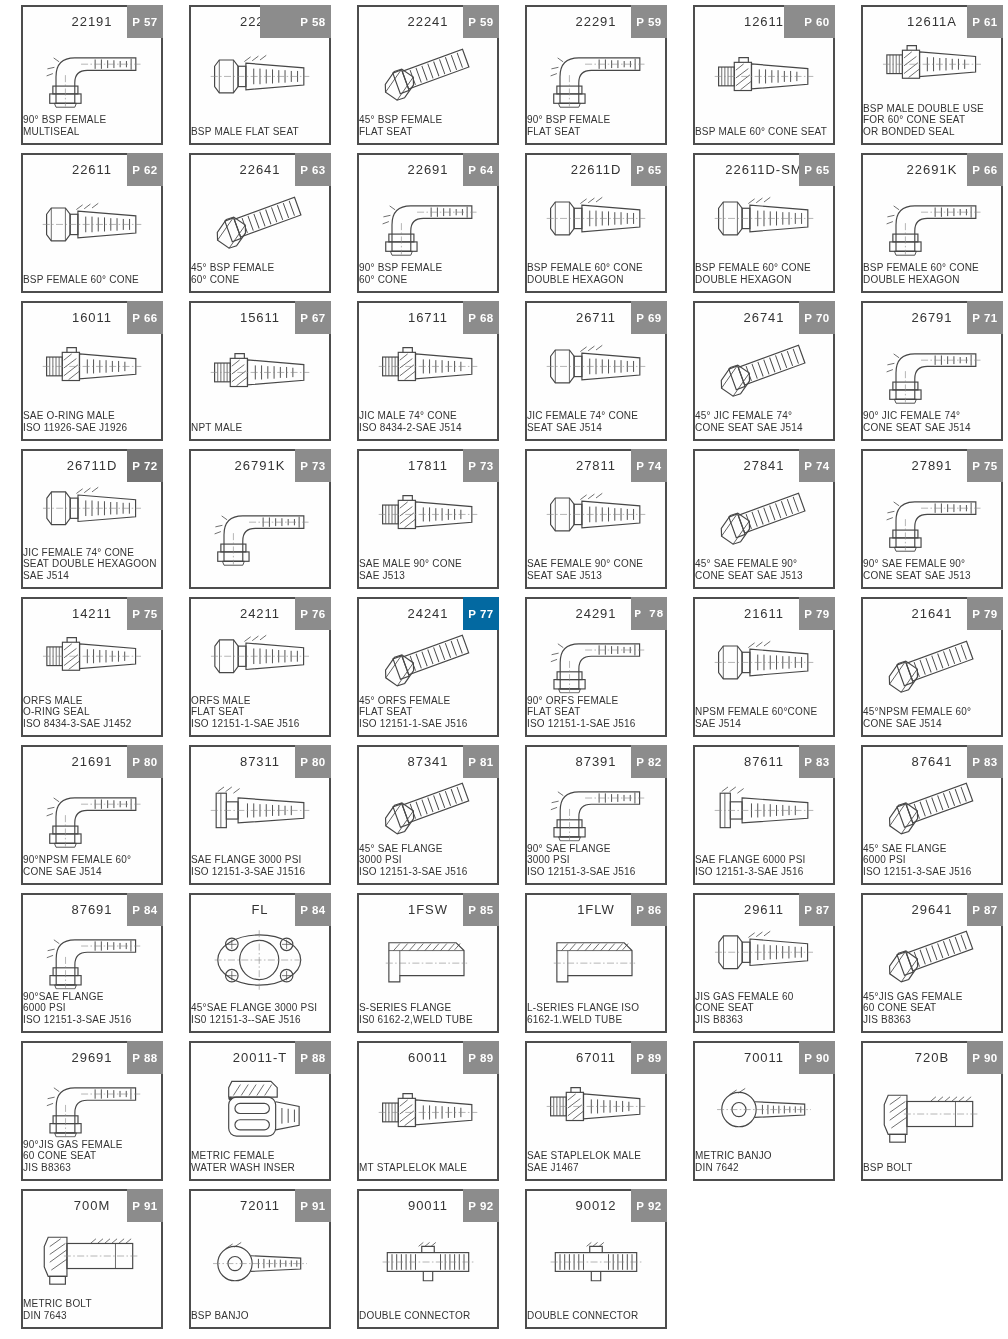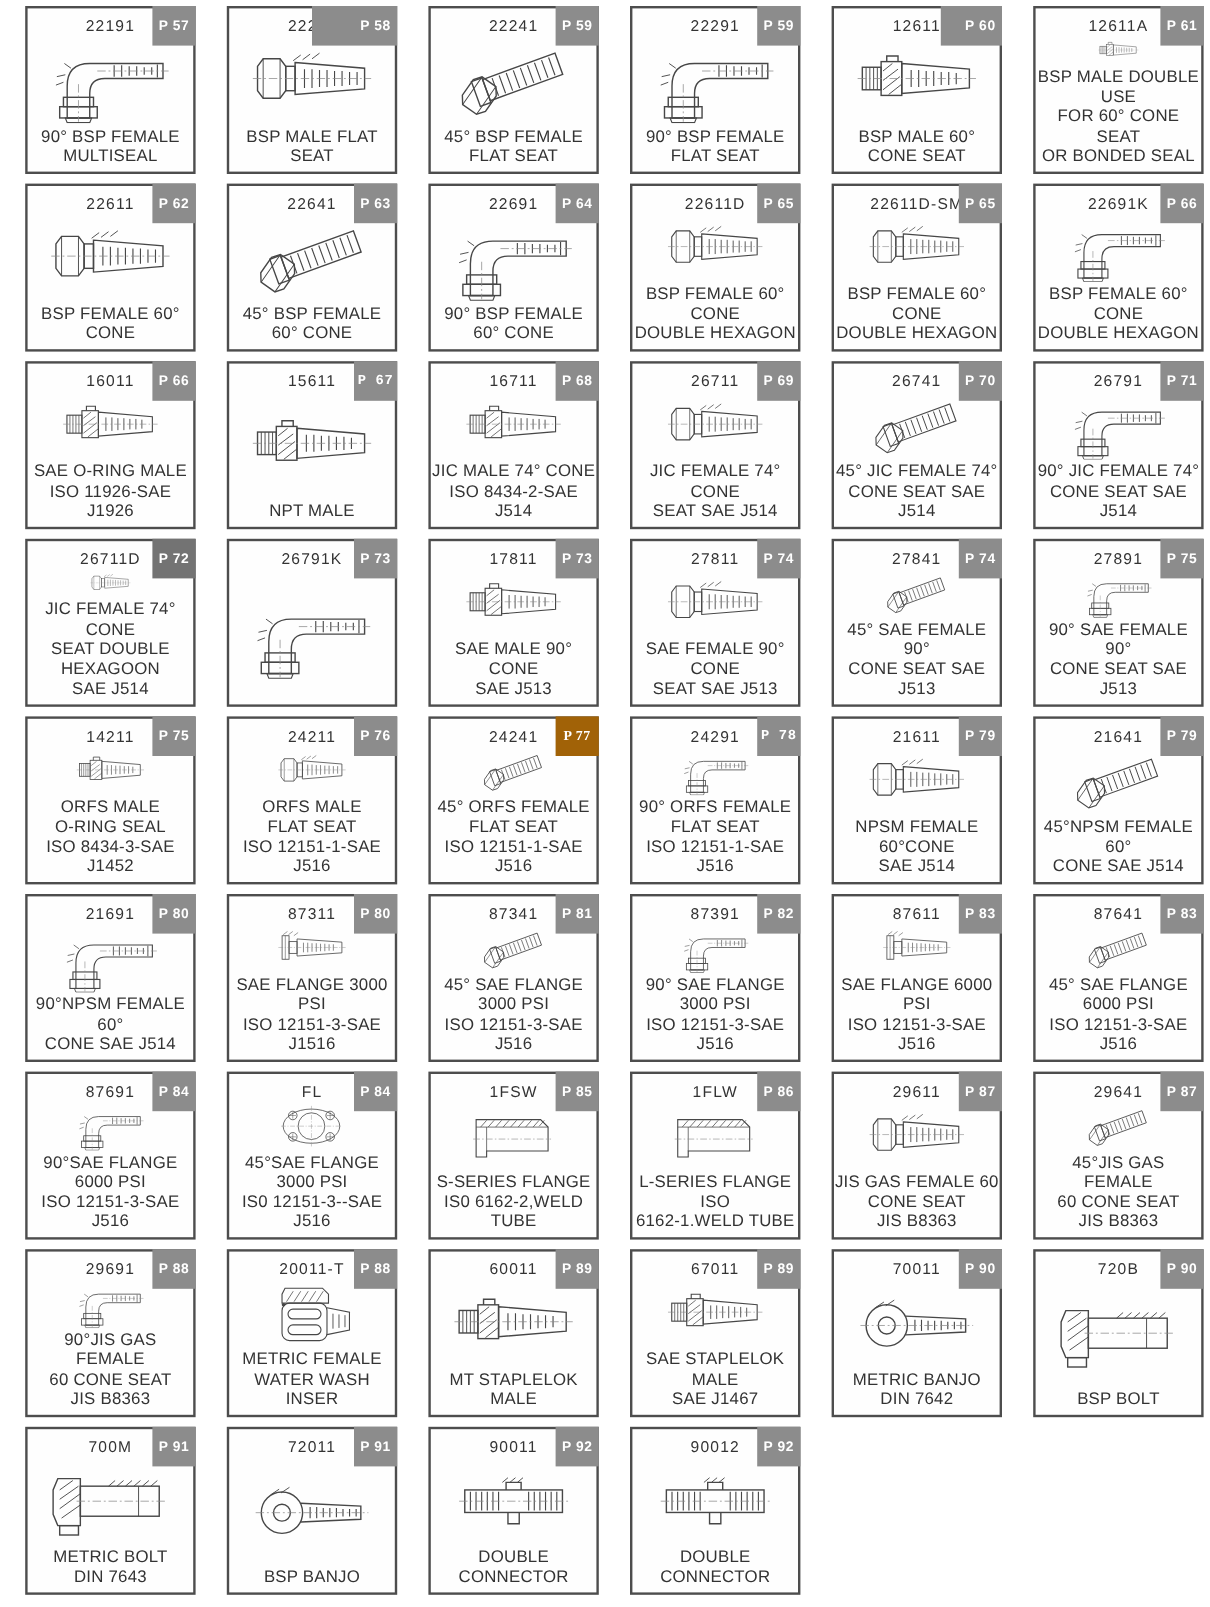--- a/index.html
+++ b/index.html
@@ -28,22 +28,22 @@
     margin-top:7px;font-size:13px;color:#333333;letter-spacing:1px;
     text-align:center;width:100%;flex:0 0 auto;
   }
   .drawing{
     flex:1 1 auto;min-height:0;width:100%;
     display:flex;align-items:center;justify-content:center;
     padding:1px 4px;box-sizing:border-box;
   }
   .drawing svg{width:126px;height:100%;max-height:72px;color:#474747;}
   .desc{
-    flex:0 0 auto;width:100%;text-align:center;
-    font-size:14px;line-height:1.18;color:#333333;
+    flex:0 0 auto;width:100%;text-align:left;
+    font-size:10px;line-height:1.18;color:#333333;
     padding-bottom:5px;letter-spacing:.2px;
   }
   .hidden-defs{position:absolute;width:0;height:0;overflow:hidden;}
 </style>
 </head>
 <body>
 
 <svg class="hidden-defs" aria-hidden="true">
   <defs>
     <symbol id="sym-straight-female" viewBox="0 0 132 92">
@@ -344,21 +344,21 @@
       <svg viewBox="0 0 132 92" preserveAspectRatio="xMidYMid meet" aria-hidden="true">
         <use href="#sym-straight-male"></use>
       </svg>
     </div>
     <div class="desc">
           <div>SAE O-RING MALE</div>
           <div>ISO 11926-SAE J1926</div>
         </div>
   </div>
       <div class="cell">
-    <div class="badge" style="background: rgb(140, 140, 140); color: rgb(255, 255, 255); font-family: Liberation Mono, monospace;">P 67</div>
+    <div class="badge" style="background: rgb(140, 140, 140); color: rgb(255, 255, 255);">P 67</div>
     <div class="num">15611</div>
     <div class="drawing">
       <svg viewBox="0 0 132 92" preserveAspectRatio="xMidYMid meet" aria-hidden="true">
         <use href="#sym-straight-male"></use>
       </svg>
     </div>
     <div class="desc">
           <div>NPT MALE</div>
         </div>
   </div>
@@ -511,21 +511,21 @@
         <use href="#sym-straight-female"></use>
       </svg>
     </div>
     <div class="desc">
           <div>ORFS MALE</div>
           <div>FLAT SEAT</div>
           <div>ISO 12151-1-SAE J516</div>
         </div>
   </div>
       <div class="cell">
-    <div class="badge" style="background: #a16207; color: rgb(255, 255, 255); font-family: Liberation Serif, serif;">P 77</div>
+    <div class="badge" style="background: #0369a1; color: rgb(255, 255, 255);">P 77</div>
     <div class="num">24241</div>
     <div class="drawing">
       <svg viewBox="0 0 132 92" preserveAspectRatio="xMidYMid meet" aria-hidden="true">
         <use href="#sym-elbow-45"></use>
       </svg>
     </div>
     <div class="desc">
           <div>45° ORFS FEMALE</div>
           <div>FLAT SEAT</div>
           <div>ISO 12151-1-SAE J516</div>

